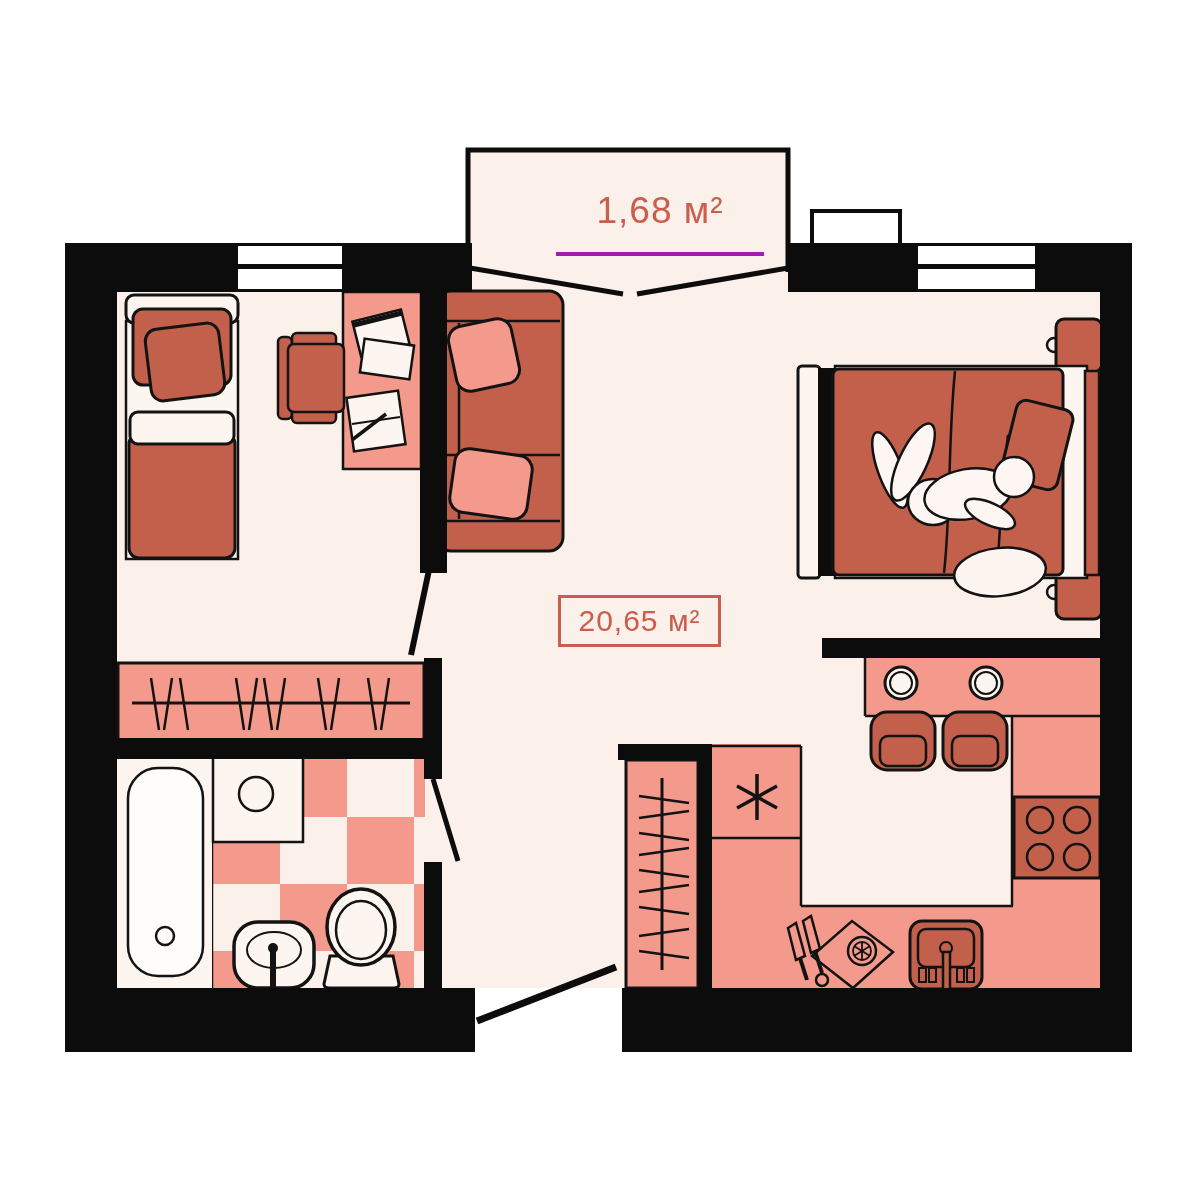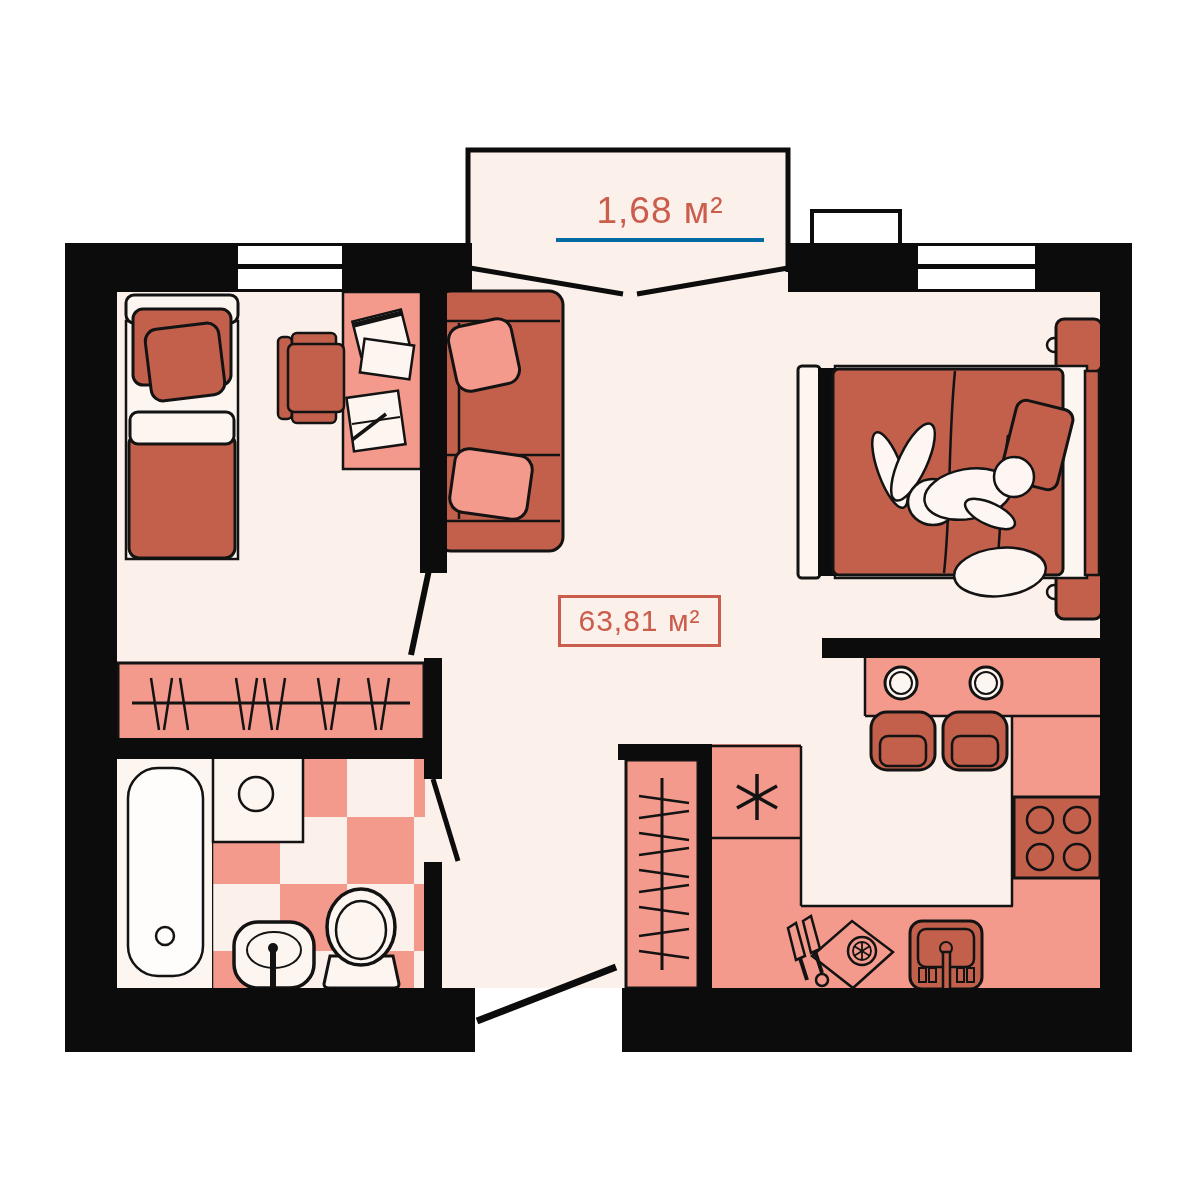--- a/index.html
+++ b/index.html
@@ -2,21 +2,21 @@
 <html><head>
 <meta charset="utf-8">
 <style>
   html,body{margin:0;padding:0;background:#ffffff;}
   .canvas{position:relative;width:1200px;height:1200px;background:#ffffff;overflow:hidden;
           font-family:"Liberation Sans", sans-serif;}
   .plan-svg{position:absolute;left:0;top:0;}
   .lbl{position:absolute;color:#cb5d4c;font-weight:500;text-align:center;
        font-family:"Liberation Sans", sans-serif;}
   .balcony-lbl{left:556px;top:190px;width:208px;font-size:37px;letter-spacing:1px;
-       border-bottom:4px solid #0369a1;padding-bottom:6px;}
+       border-bottom:4px solid #a21caf;padding-bottom:20px;}
   .area-box{display:flex;align-items:center;justify-content:center;
        border:3px solid #cb5d4c;font-size:30px;letter-spacing:1px;}
   .area1{left:558px;top:595px;width:157px;height:46px;}
   .area2{left:558px;top:647px;width:157px;height:44px;}
 </style>
 </head>
 <body>
 
 <div class="canvas">
 
@@ -250,15 +250,15 @@
   <g stroke="#0c0c0c" fill="none">
     <line x1="470" y1="268" x2="623" y2="294" stroke-width="5"></line>
     <line x1="788" y1="268" x2="637" y2="294" stroke-width="5"></line>
     <line x1="429" y1="570" x2="411" y2="655" stroke-width="6"></line>
     <line x1="433" y1="779" x2="458" y2="861" stroke-width="5"></line>
     <line x1="477" y1="1021" x2="616" y2="967" stroke-width="7"></line>
   </g>
 </svg>
 
 <div class="lbl balcony-lbl">1,68 м²</div>
-<div class="lbl area-box area1">63,81 м²</div>
+<div class="lbl area-box area1">20,65 м²</div>
 
 </div>
 
 </body></html>

